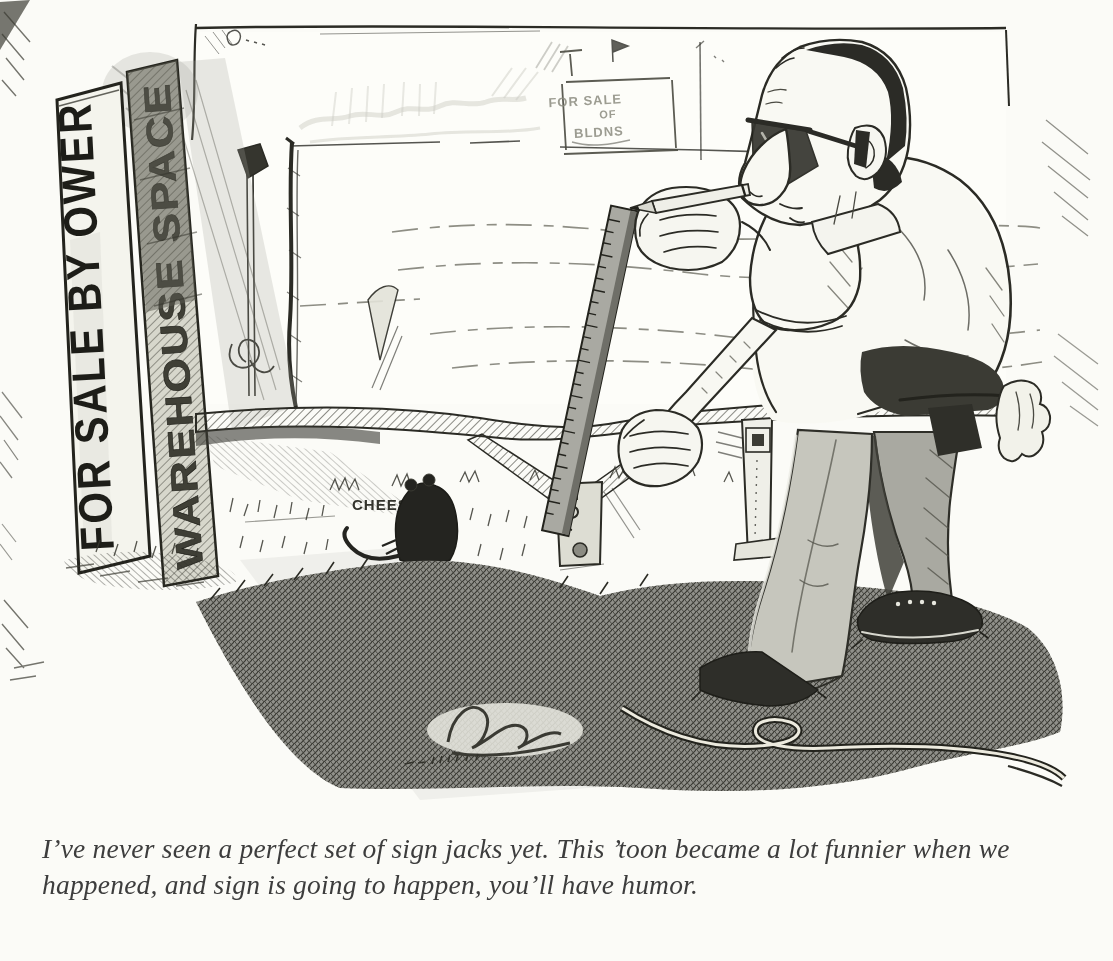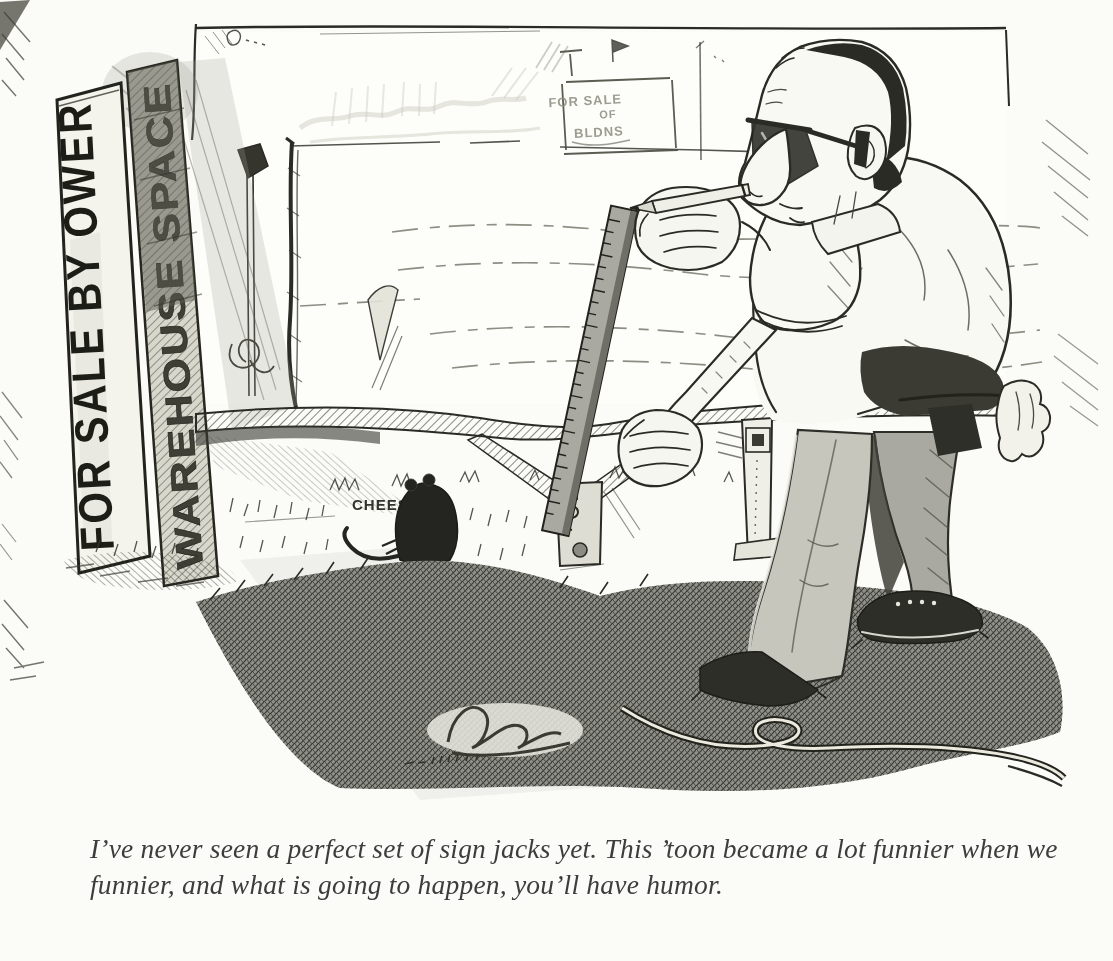--- a/index.html
+++ b/index.html
@@ -2,21 +2,21 @@
 <html><head>
 <meta charset="utf-8">
 <style>
   html,body{margin:0;padding:0;}
   body{background:#e8e8e4;font-family:"Liberation Serif",serif;}
   .page{position:relative;width:1113px;height:961px;background:#fbfbf7;overflow:hidden;}
   .page svg{position:absolute;left:0;top:0;display:block;}
   .caption{position:absolute;left:42px;top:831px;width:1050px;
            font-family:"Liberation Serif",serif;font-style:italic;
            font-size:27.5px;line-height:36px;color:#3d3d3d;letter-spacing:.2px;}
-  .caption div{white-space:nowrap;margin-left:48px;}
+  .caption div{white-space:nowrap;}
   text{font-family:"Liberation Sans",sans-serif;}
 </style>
 </head>
 <body>
 
 <div class="page">
 <svg width="1113" height="812" viewBox="0 0 1113 812">
   <defs>
     <pattern id="hatch45" width="6" height="6" patternUnits="userSpaceOnUse" patternTransform="rotate(45)">
       <line x1="0" y1="0" x2="0" y2="6" stroke="#3c3c34" stroke-width="1.2"></line>
@@ -278,15 +278,15 @@
       <path d="M862,640 l-10,8 M980,632 l8,6 M700,692 l-8,8 M818,692 l8,6" stroke="#23231d" stroke-width="1.6" fill="none"></path>
     </g>
 
     <path d="M1004,386 Q1020,376 1034,384 Q1044,392 1040,404 Q1048,406 1050,416 Q1051,428 1042,432 Q1046,444 1038,452 Q1030,460 1022,454 Q1014,466 1004,458 Q996,450 1000,438 Q994,420 998,404 Q1000,392 1004,386 Z" fill="#f2f2ea" stroke="#2b2b25" stroke-width="2"></path>
     <path d="M1016,392 q6,20 2,38 M1030,394 q6,18 2,34" fill="none" stroke="#4a4a42" stroke-width="1.3"></path>
   </g>
 </svg>
 
 <div class="caption">
   <div>I’ve never seen a perfect set of sign jacks yet. This ’toon became a lot funnier when we</div>
-  <div>funnier, and what is going to happen, you’ll have humor.</div>
+  <div>happened, and sign is going to happen, you’ll have humor.</div>
 </div>
 </div>
 
 </body></html>

